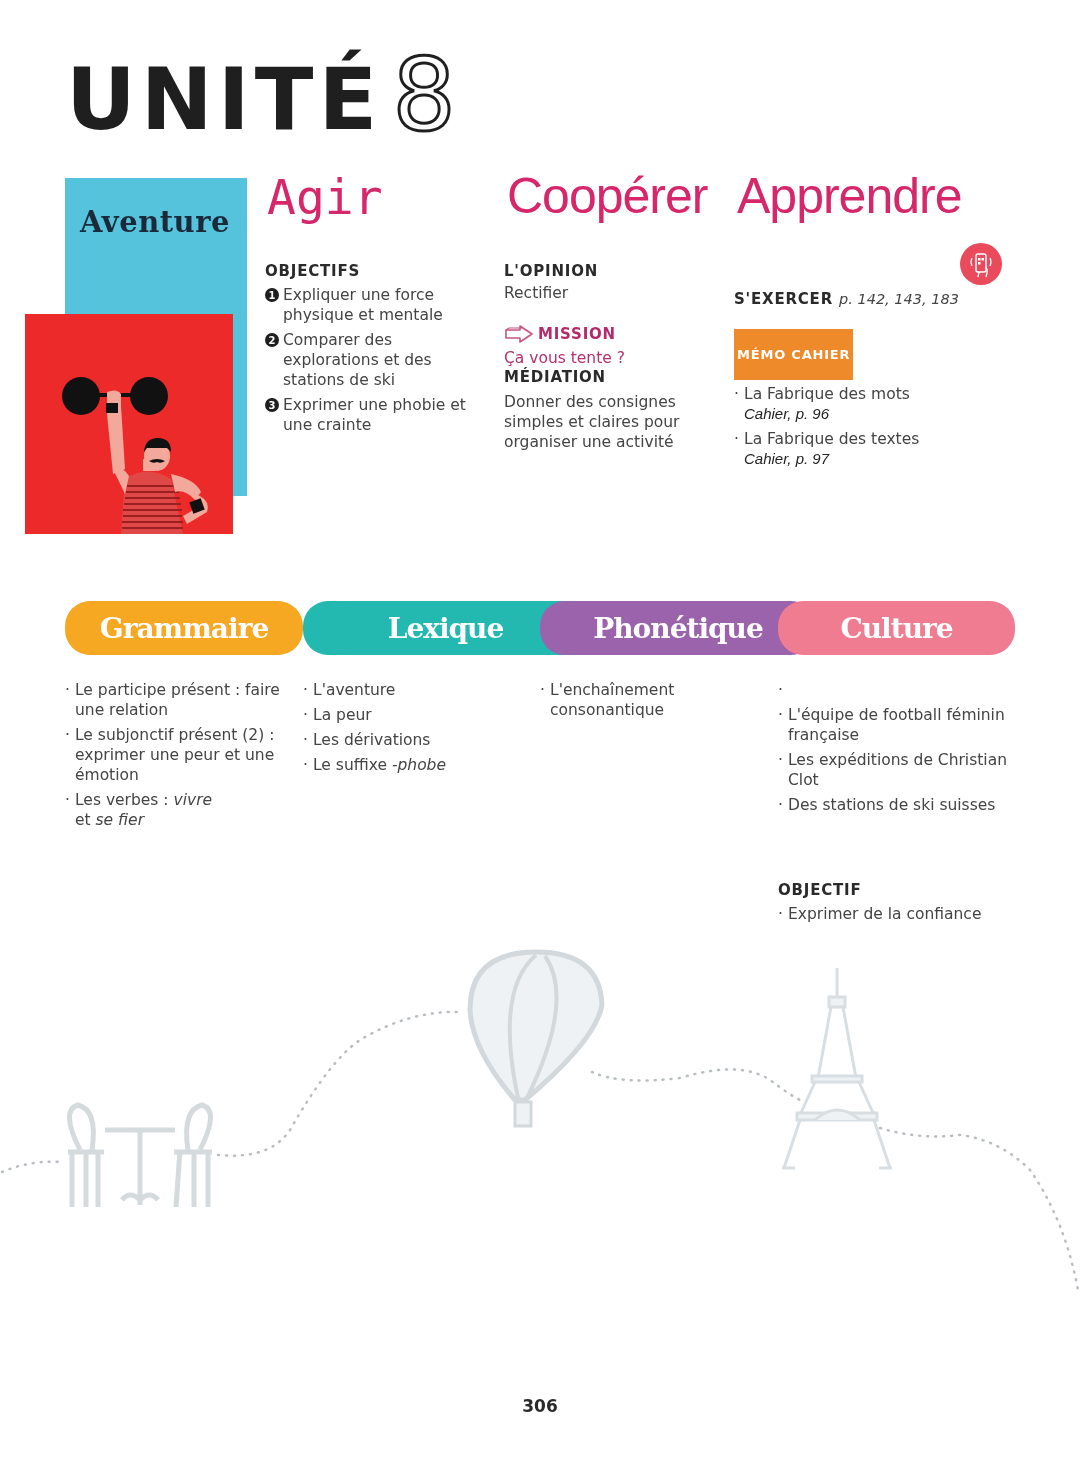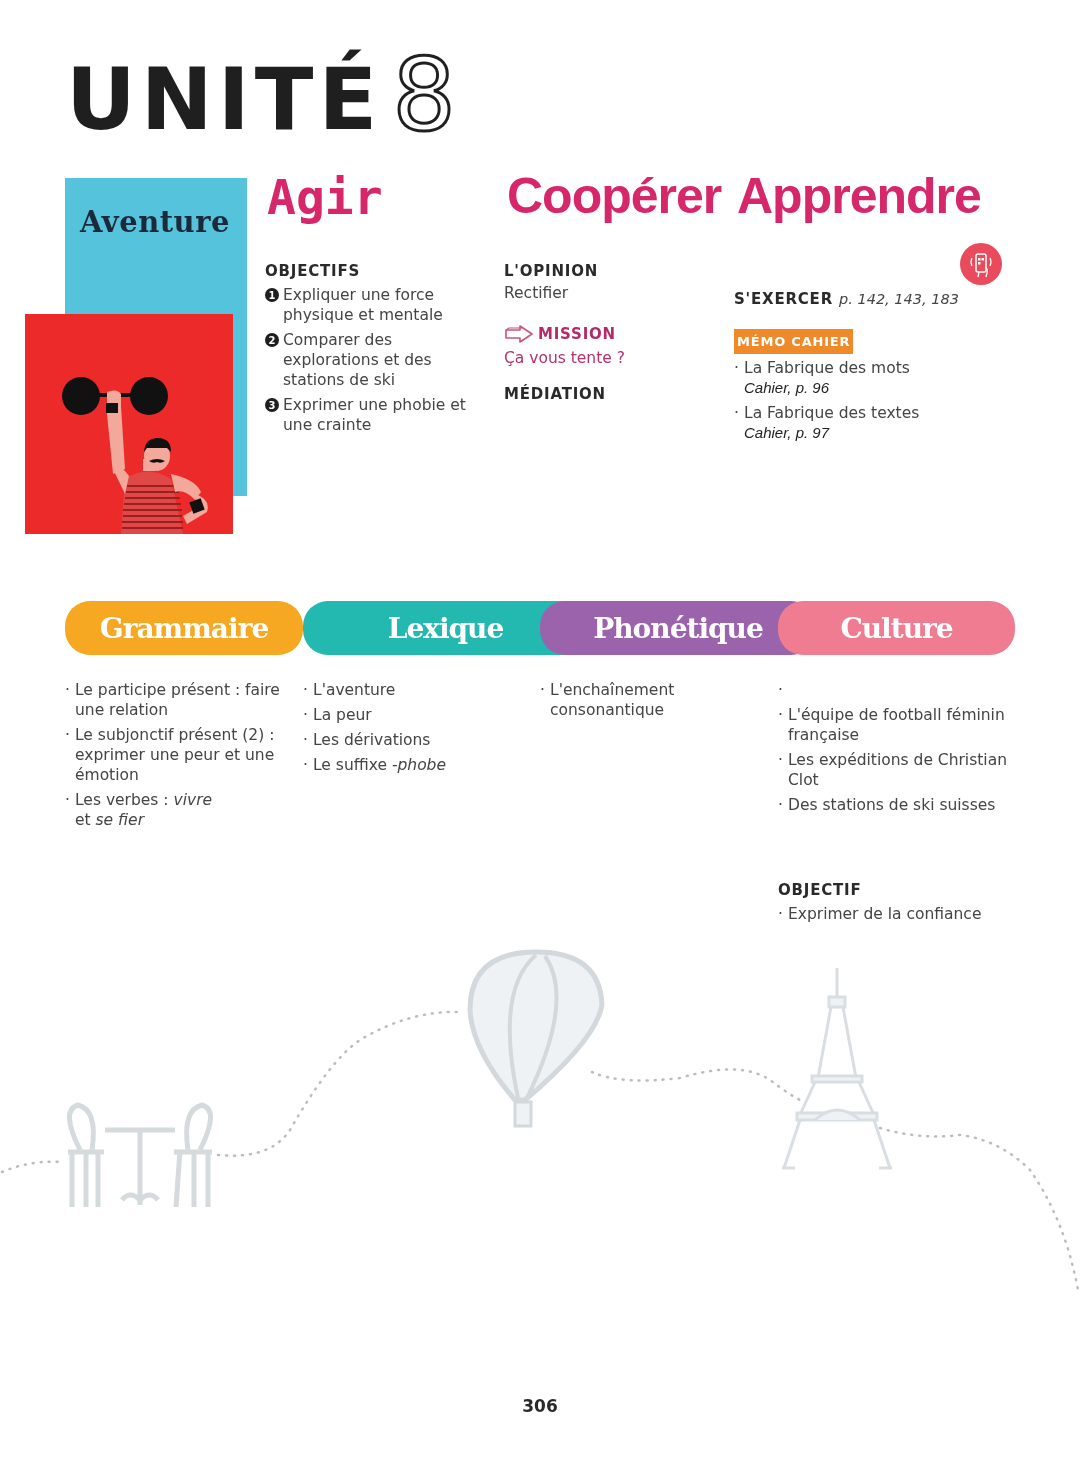--- a/index.html
+++ b/index.html
@@ -7,41 +7,41 @@
   body { position: relative; font-family: "Liberation Sans", "DejaVu Sans", sans-serif; color: #3a3a3a; }
 
   .unit-title { position: absolute; left: 66px; top: 42px; height: 100px; display: flex; align-items: flex-end; }
   .unit-word { font-family: "DejaVu Sans", sans-serif; font-weight: bold; font-size: 86px; letter-spacing: 5px; color: #1f1f1f; line-height: 1; }
   .unit-num { font-family: "DejaVu Sans", sans-serif; font-size: 100px; line-height: 1; color: #ffffff; -webkit-text-stroke: 3px #1f1f1f; margin-left: 10px; position: relative; top: 4px; }
 
   .theme-blue { position: absolute; left: 65px; top: 178px; width: 182px; height: 318px; background: #56c3dd; }
   .theme-label { position: absolute; left: 80px; top: 205px; font-family: "DejaVu Serif", serif; font-weight: bold; font-size: 29px; color: #1b2a3a; letter-spacing: 0.5px; }
   .theme-red { position: absolute; left: 25px; top: 314px; width: 208px; height: 220px; background: #ed2a2a; overflow: hidden; }
 
-  .col-title { position: absolute; font-family: "DejaVu Sans Mono", monospace; color: #d6276a; font-size: 48px; line-height: 1; font-weight: bold; }
+  .col-title { position: absolute; font-family: "DejaVu Sans Mono", monospace; color: #d6276a; font-size: 48px; line-height: 1; font-weight: normal; }
   .col-title.sans { font-family: "Liberation Sans Narrow", "Liberation Sans", sans-serif; font-size: 50px; letter-spacing: -1px; }
 
   .heading { font-family: "DejaVu Sans", sans-serif; font-weight: bold; font-size: 15px; color: #2a2a2a; letter-spacing: 0.8px; }
   .body-text { font-family: "DejaVu Sans", sans-serif; font-size: 15.5px; color: #444; line-height: 20px; }
 
   .agir-block { position: absolute; left: 265px; top: 262px; width: 220px; }
   .obj-item { display: flex; margin-top: 5px; }
   .obj-item:first-of-type { margin-top: 8px; }
   .num-circle { width: 14px; height: 14px; border-radius: 50%; background: #1f1f1f; color: #fff; font-size: 10px; font-weight: bold; display: flex; align-items: center; justify-content: center; flex-shrink: 0; margin-top: 3px; margin-right: 4px; font-family: "DejaVu Sans", sans-serif; }
 
   .coop-block { position: absolute; left: 504px; top: 262px; width: 215px; }
   .mission-row { display: flex; align-items: center; margin-top: 22px; }
   .mission-label { font-family: "DejaVu Sans", sans-serif; font-weight: bold; font-size: 15px; letter-spacing: 0.8px; color: #b42a6a; margin-left: 4px; }
   .mission-text { color: #b4306e; }
 
   .app-block { position: absolute; left: 734px; top: 262px; width: 280px; }
   .sexercer-row { display: flex; align-items: baseline; margin-top: 28px; }
   .sexercer-pages { font-family: "DejaVu Sans", sans-serif; font-style: italic; font-size: 14.5px; color: #444; margin-left: 6px; }
   .phone-icon { position: absolute; left: 960px; top: 243px; width: 42px; height: 42px; border-radius: 50%; background: #e94a5c; display: flex; align-items: center; justify-content: center; }
-  .memo-badge { display: inline-block; background: #ee8a2a; color: #fff; font-family: "DejaVu Sans", sans-serif; font-weight: bold; font-size: 13px; letter-spacing: 0.8px; padding: 5px 3px; margin-top: 21px; }
+  .memo-badge { display: inline-block; background: #ee8a2a; color: #fff; font-family: "DejaVu Sans", sans-serif; font-weight: bold; font-size: 13px; letter-spacing: 0.8px; padding: 18px 3px; margin-top: 21px; }
   .bullet-item { display: flex; }
   .bullet { width: 10px; flex-shrink: 0; }
   .cahier-ref { font-family: "Liberation Sans Narrow", "Liberation Sans", sans-serif; font-style: italic; font-size: 15px; color: #222; padding-left: 10px; line-height: 19px; }
 
   .band { position: absolute; top: 601px; height: 54px; display: flex; align-items: center; justify-content: center; font-family: "DejaVu Serif", serif; font-weight: bold; font-size: 28px; color: #ffffff; letter-spacing: -1px; border-radius: 25px; }
   .band.gram { left: 65px; width: 238px; background: #f7a823; }
   .band.lex { left: 303px; width: 285px; background: #23b8b0; }
   .band.pho { left: 540px; width: 276px; background: #9c63ad; }
   .band.cul { left: 778px; width: 237px; background: #f07c92; }
 
@@ -125,21 +125,22 @@
   <div class="heading">L'OPINION</div>
   <div class="body-text" style="margin-top:3px;">Rectifier</div>
   <div class="mission-row">
     <svg width="30" height="18" viewBox="0 0 30 18">
       <path d="M2 5 L16 5 L16 1 L28 9 L16 17 L16 13 L2 13 Z" fill="none" stroke="#c8557f" stroke-width="1.6" stroke-linejoin="round"></path>
       <path d="M2 5 L5 3 L18 3" fill="none" stroke="#c8557f" stroke-width="1.2"></path>
     </svg>
     <span class="mission-label">MISSION</span>
   </div>
   <div class="body-text mission-text" style="margin-top:5px;">Ça vous tente ?</div>
-  <div class="heading" style="margin-top:17px;">MÉDIATION</div>
+  <div class="heading" style="">MÉDIATION</div>
+  <div class="body-text" style="margin-top:6px;">Donner des consignes simples et claires pour organiser une activité</div>
 </div>
 
 <div class="app-block">
   <div class="sexercer-row">
     <span class="heading">S'EXERCER</span>
     <span class="sexercer-pages">p. 142, 143, 183</span>
   </div>
   <div class="memo-badge">MÉMO CAHIER</div>
   <div class="bullet-item" style="margin-top:4px;">
     <span class="bullet body-text">·</span>

